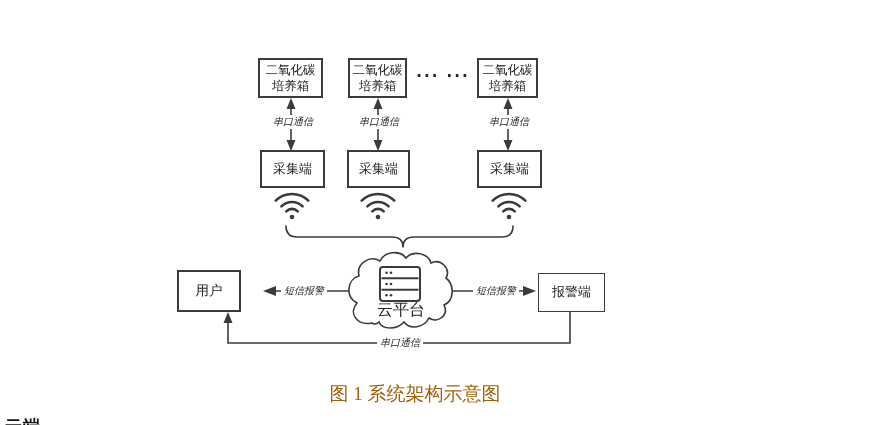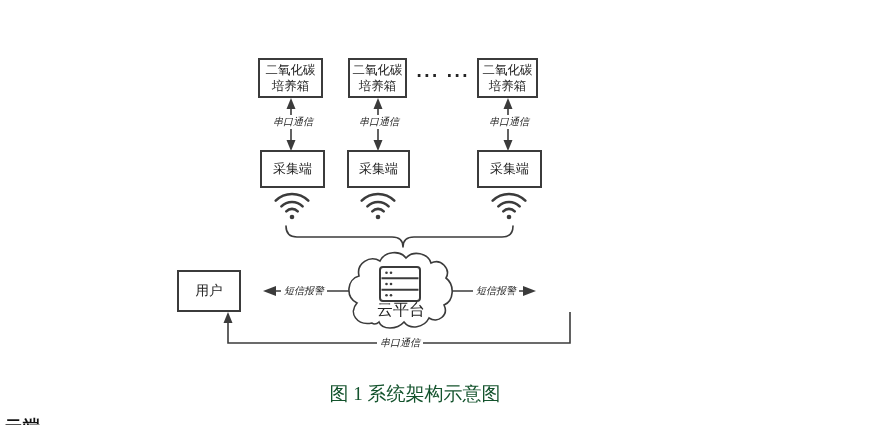--- a/index.html
+++ b/index.html
@@ -51,21 +51,21 @@
   .cloud-label{
     position:absolute;
     transform:translate(-50%,-50%);
     font-size:16px;color:var(--text);white-space:nowrap;
   }
   .caption{
     position:absolute;
     left:260px;top:381px;width:310px;
     text-align:center;
     font-family:"Liberation Serif","DejaVu Serif",serif;
-    font-size:19px;color:#14532d;
+    font-size:19px;color:#a16207;
     white-space:nowrap;
   }
   .corner-fragment{
     position:absolute;
     left:5px;top:415px;
     font-family:"Liberation Serif","DejaVu Serif",serif;
     font-weight:bold;font-size:17px;color:#111;
     letter-spacing:1px;
     white-space:nowrap;
   }
@@ -181,20 +181,23 @@
     <span>采集端</span>
   </div>
   <div class="box" style="left:477px;top:150px;width:65px;height:38px;font-size:13px;">
     <span>采集端</span>
   </div>
 
   <div class="box" style="left:177px;top:270px;width:64px;height:42px;font-size:13.5px;">
     <span>用户</span>
   </div>
 
+  <div class="box thin" style="left:538px;top:273px;width:67px;height:39px;font-size:13px;">
+    <span>报警端</span>
+  </div>
 
   <div class="cloud-label" style="left:401px;top:310px;">云平台</div>
 
   <div class="wire-label" style="left:304px;top:291px;">短信报警</div>
   <div class="wire-label" style="left:496px;top:291px;">短信报警</div>
   <div class="wire-label" style="left:400px;top:343px;">串口通信</div>
 
   <div class="caption">图 1 系统架构示意图</div>
 
   <div class="corner-fragment">云端</div>

